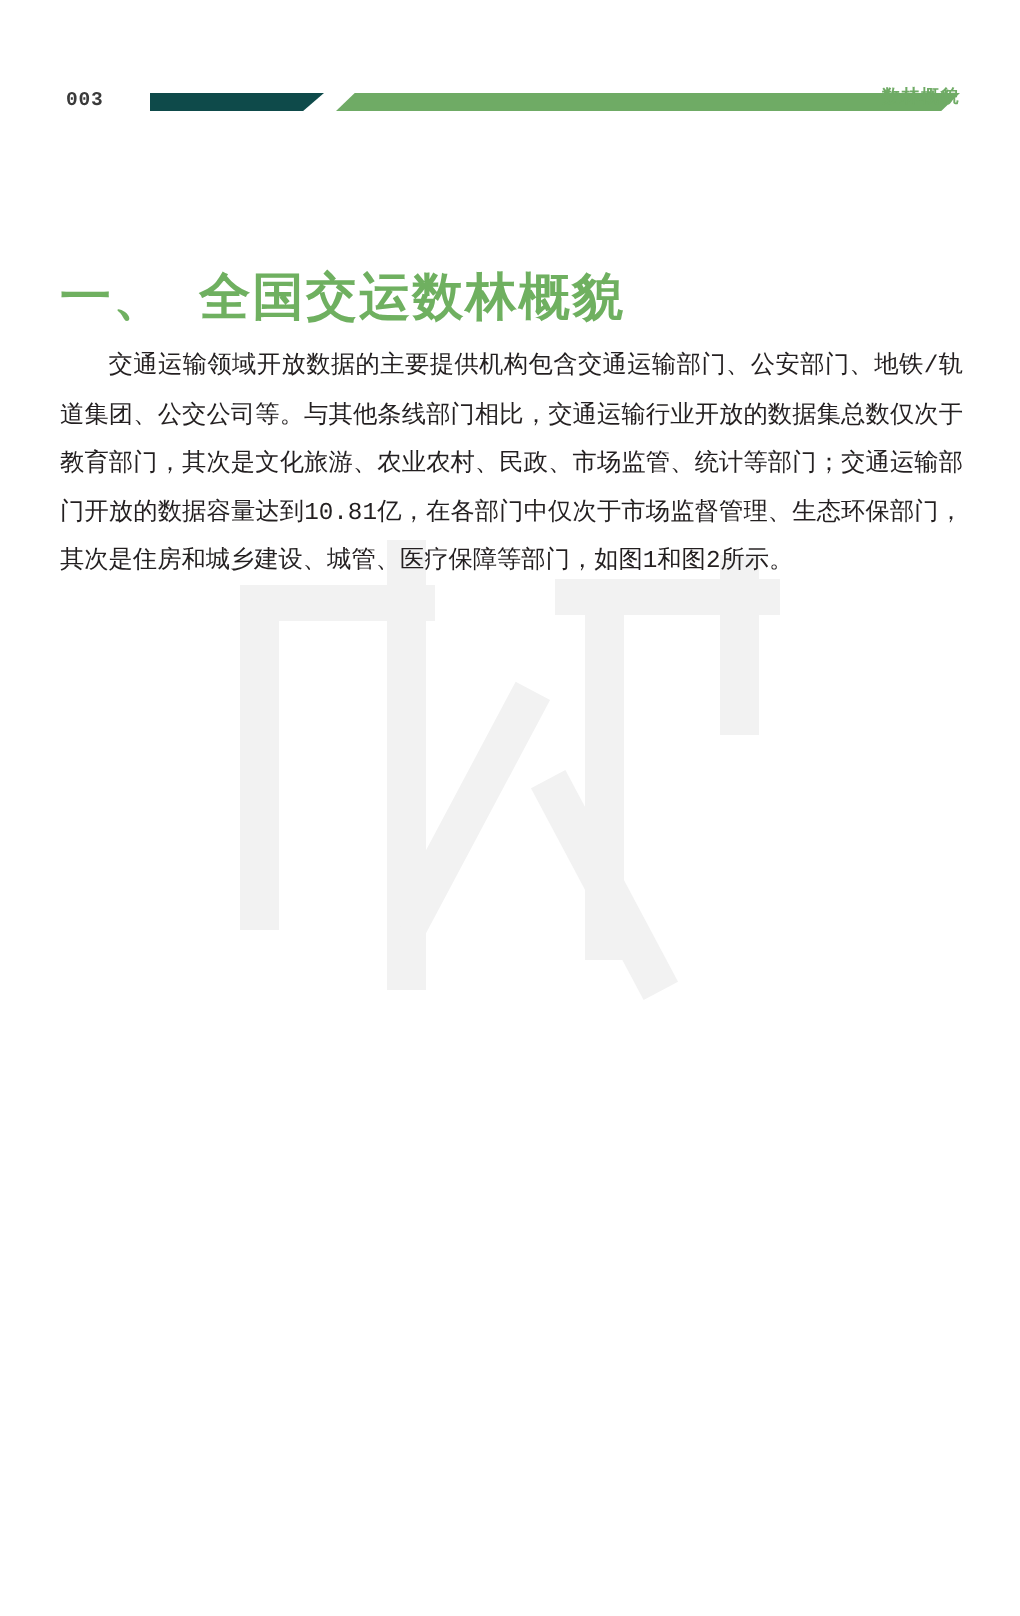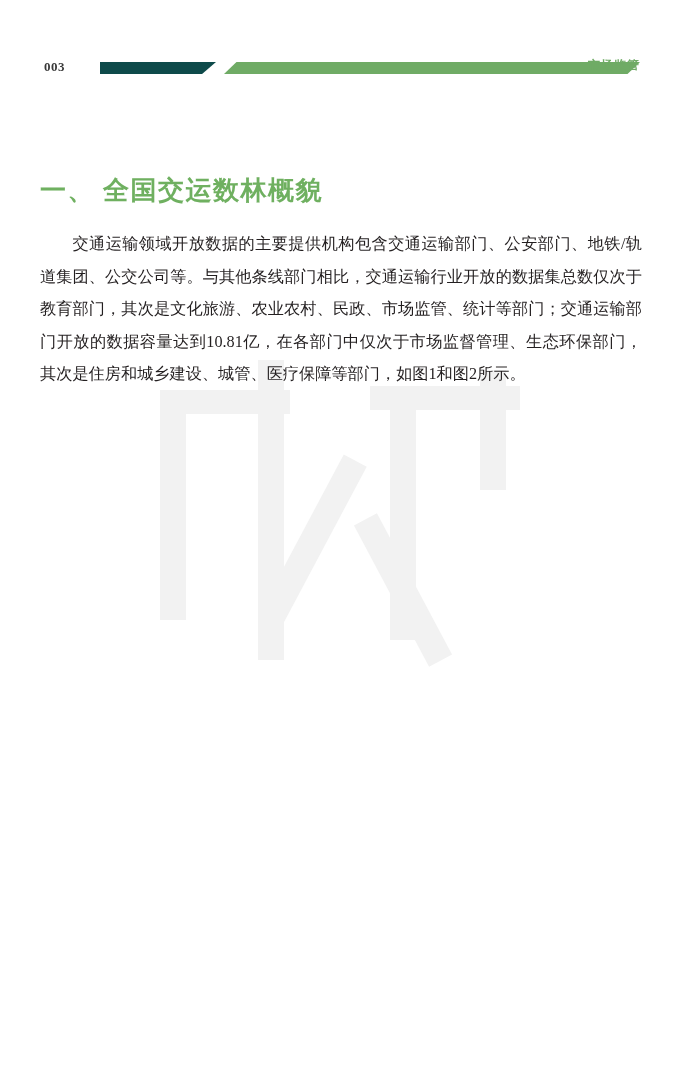--- a/index.html
+++ b/index.html
@@ -6,21 +6,21 @@
     margin: 0;
     padding: 0;
     background: #ffffff;
   }
   .page {
     position: relative;
     width: 676px;
     height: 1077px;
     background: #ffffff;
     overflow: hidden;
-    font-family: Liberation Serif, serif;
+    font-family: Liberation Mono, monospace;
   }
 
   
   .watermark {
     position: absolute;
     left: 140px;
     top: 360px;
     width: 420px;
     height: 340px;
     pointer-events: none;
@@ -94,21 +94,21 @@
     color: #6fab65;
     letter-spacing: 1px;
     line-height: 1;
   }
 
   
   .section-title {
     position: absolute;
     left: 40px;
     top: 158px;
-    font-size: 26px;
+    font-size: 34px;
     font-weight: bold;
     color: #6fb060;
     letter-spacing: 1.5px;
     line-height: 1.2;
     z-index: 2;
     white-space: nowrap;
   }
 
   
   .body-copy {
@@ -152,21 +152,21 @@
   </div>
 
   <div class="header">
     <div class="page-number">003</div>
 
     <div class="header-bars">
       <div class="bar-dark"></div>
       <div class="bar-green"></div>
     </div>
 
-    <div class="header-label">市场监管</div>
+    <div class="header-label">数林概貌</div>
   </div>
 
   <h1 class="section-title">一、 全国交运数林概貌</h1>
 
   <div class="body-copy">
     <p class="para">交通运输领域开放数据的主要提供机构包含交通运输部门、公安部门、地铁/轨道集团、公交公司等。与其他条线部门相比，交通运输行业开放的数据集总数仅次于教育部门，其次是文化旅游、农业农村、民政、市场监管、统计等部门；交通运输部门开放的数据容量达到10.81亿，在各部门中仅次于市场监督管理、生态环保部门，其次是住房和城乡建设、城管、医疗保障等部门，如图1和图2所示。</p>
   </div>
 
 </div>
 

